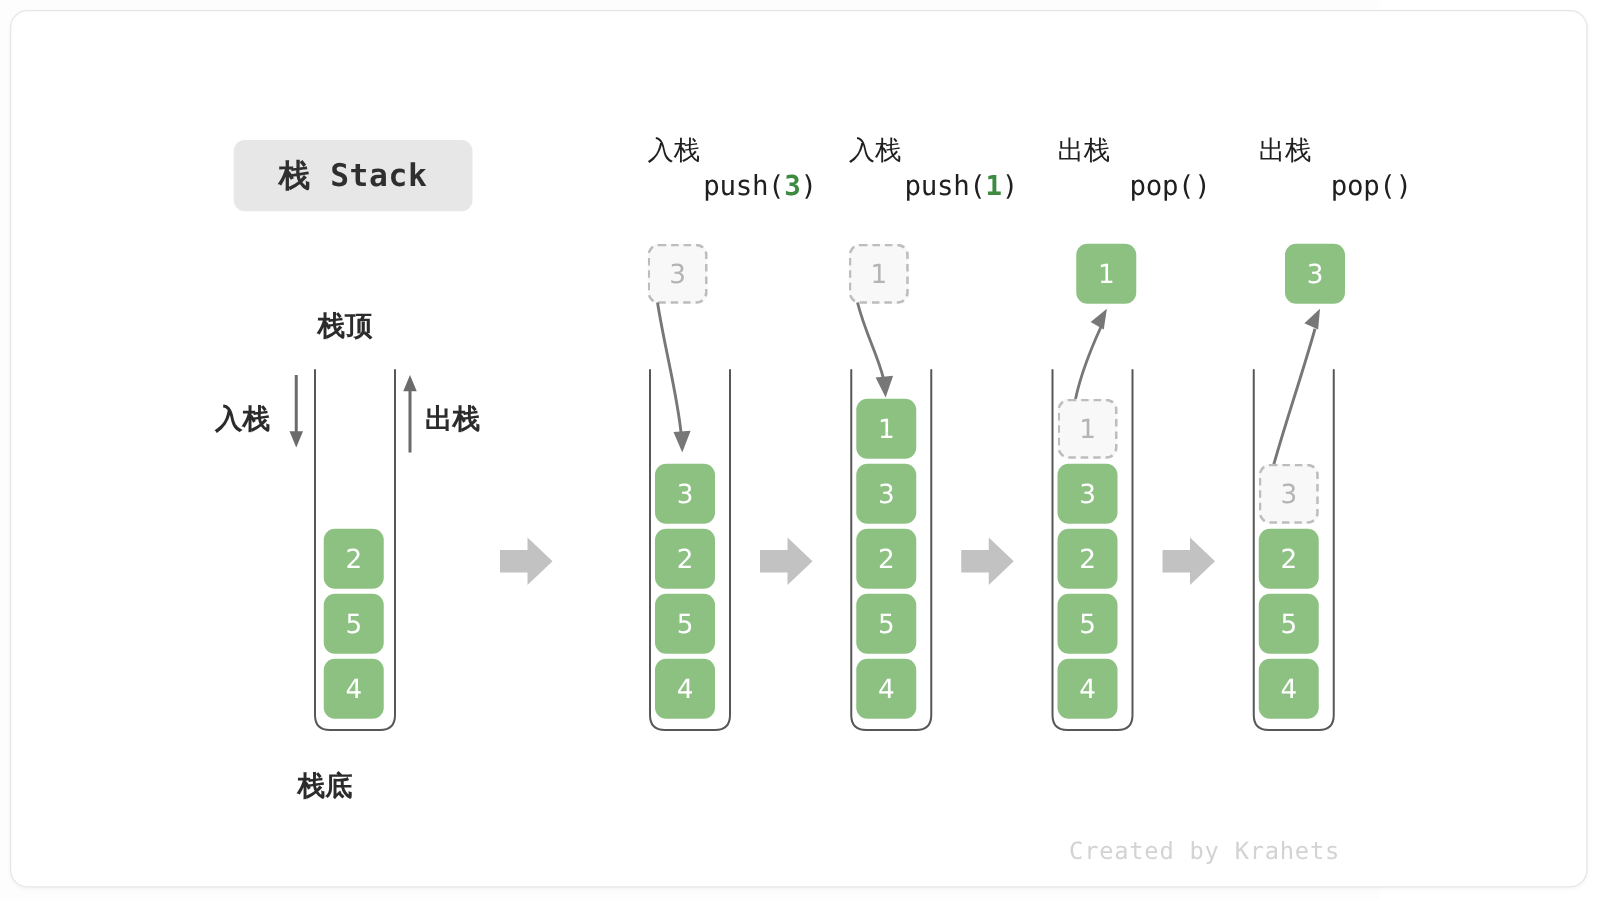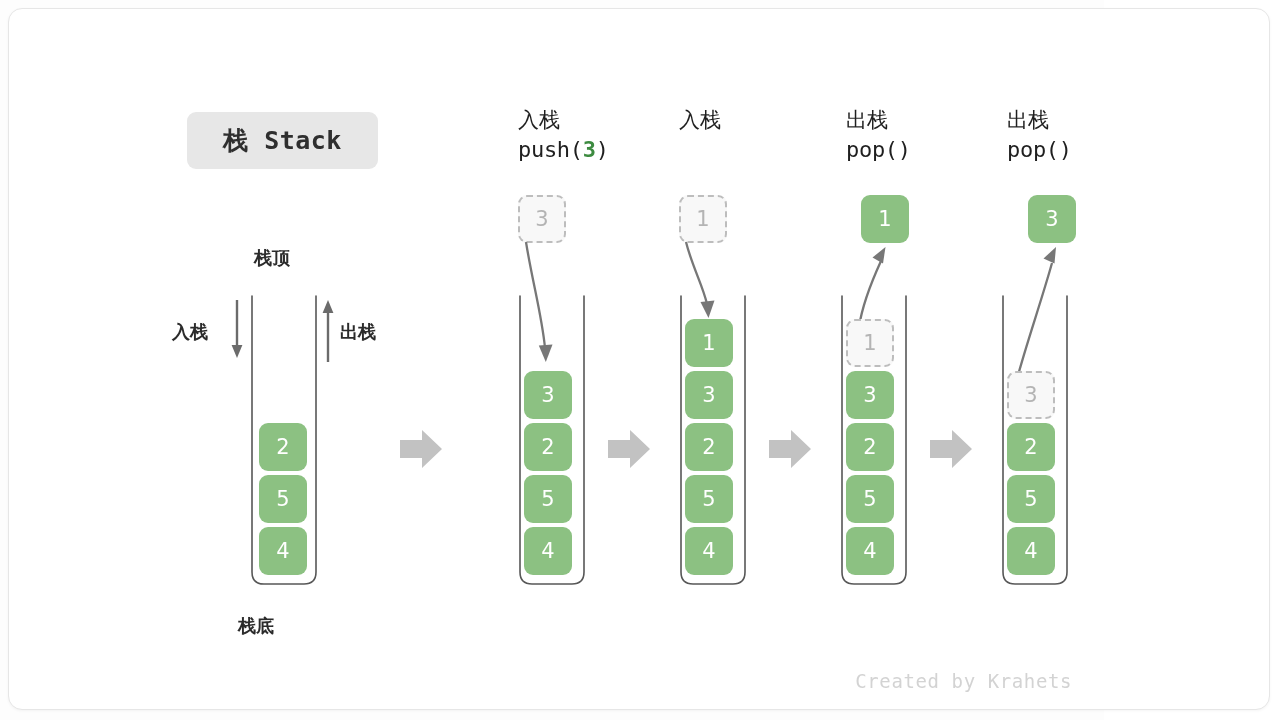--- a/index.html
+++ b/index.html
@@ -50,21 +50,21 @@
     font-family: "DejaVu Sans Mono", "Liberation Mono", monospace;
     font-size: 25px;
     font-weight: bold;
     color: #2f2f2f;
     letter-spacing: 0.5px;
   }
 
   
   .cap {
     position: absolute;
-    font-size: 18px;
+    font-size: 22px;
     font-weight: bold;
     color: #2b2b2b;
     white-space: nowrap;
   }
   .lbl-top   { left: 254px; top: 246px; }
   .lbl-bot   { left: 238px; top: 614px; }
   .lbl-push  { left: 172px; top: 320px; }
   .lbl-pop   { left: 340px; top: 320px; }
 
   
@@ -78,20 +78,21 @@
   .col-head .cn {
     font-size: 21px;
     color: #1f1f1f;
     font-family: "DejaVu Sans", "Liberation Sans", sans-serif;
   }
   .col-head .fn {
     font-size: 22px;
     color: #1f1f1f;
     font-family: "DejaVu Sans Mono", "Liberation Mono", monospace;
     letter-spacing: -0.3px;
+    text-align: center;
   }
   .col-head .fn b { color: #3d8b40; font-weight: bold; }
 
   
   .tube { position: absolute; }
 
   
   .cell {
     position: absolute;
     width: 48px;
@@ -189,20 +190,21 @@
     <div class="cell" style="left:524px; top:475px;">5</div>
     <div class="cell" style="left:524px; top:527px;">4</div>
   </div>
 
   <svg class="flow" style="left:606px; top:428px;" width="48" height="42">
     <path d="M2 12 L24 12 L24 2 L44 21 L24 40 L24 30 L2 30 Z" fill="#c2c2c2"></path>
   </svg>
 
   <div class="col-head" style="left:679px; top:106px;">
     <div class="cn">入栈</div>
+    <div class="fn"><span>push(</span><b>1</b><span>)</span></div>
   </div>
 
   <div class="cell ghost" style="left:679px; top:195px;">1</div>
 
   <svg class="abs" style="left:679px; top:240px;" width="60" height="84">
     <path d="M7 2 C13 26, 24 46, 28 64" fill="none" stroke="#777777" stroke-width="2.3"></path>
     <path d="M29.5 78 L21.5 62 L35.5 60.5 Z" fill="#777777"></path>
   </svg>
 
   <svg class="tube" style="left:677px; top:294px;" width="72" height="292">

